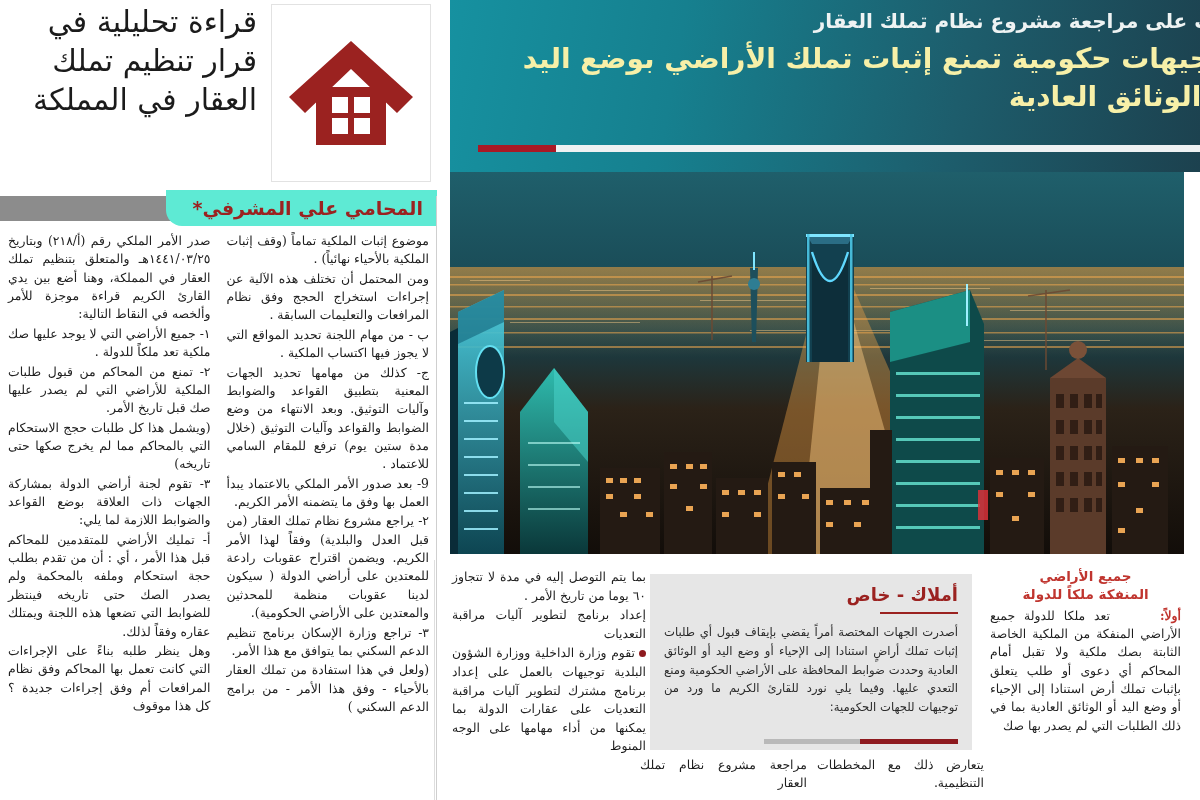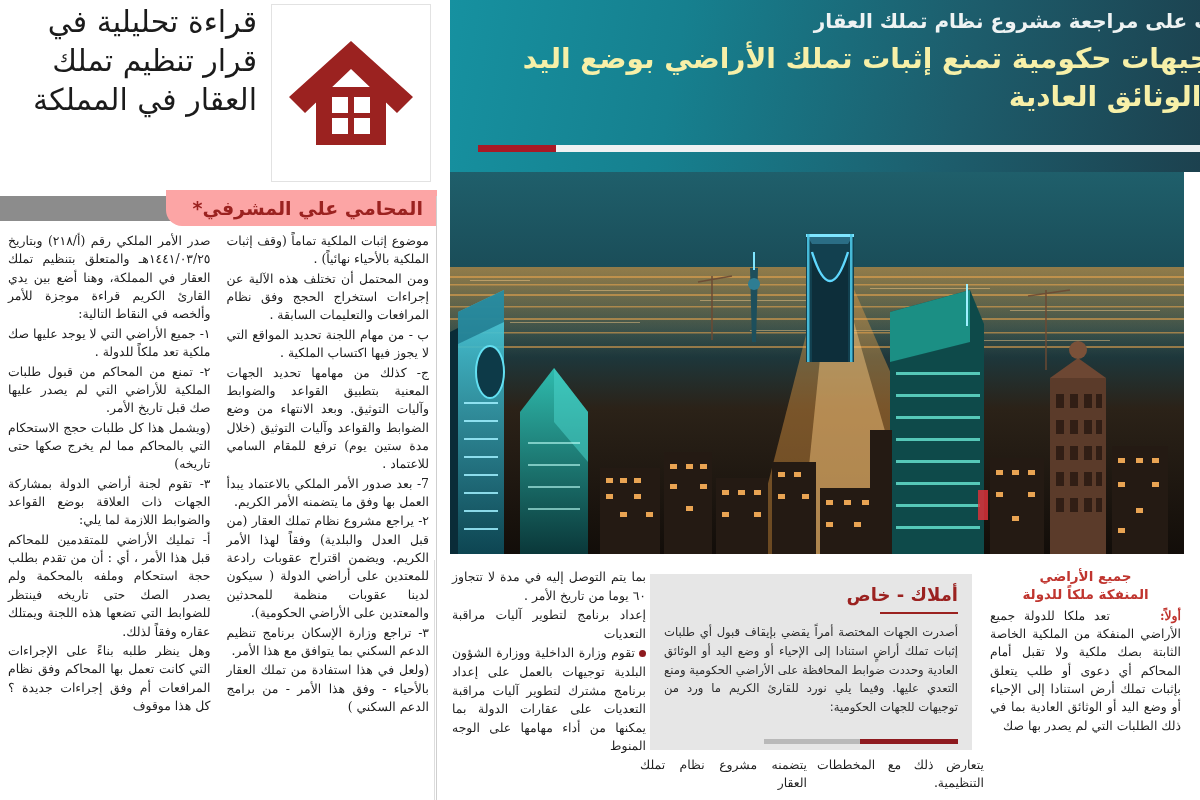--- a/index.html
+++ b/index.html
@@ -44,21 +44,21 @@
   .byline-row{
     position:absolute;left:0;top:190px;width:437px;height:36px;
   }
   .byline-graybar{
     position:absolute;left:0;top:6px;width:437px;height:25px;
     background:#8c8c8c;
   }
   .byline-chip{
     position:absolute;right:0;top:0;height:36px;
     padding:0 14px 0 26px;
-    background:#fca5a5;
+    background:#5eead4;
     border-radius:0 0 0 16px;
     display:flex;align-items:center;justify-content:flex-end;
     direction:rtl;
   }
   .byline-chip span{
     font-size:19px;font-weight:bold;color:#9b2220;
     white-space:nowrap;
   }
 
   
@@ -237,21 +237,21 @@
       <p>٣- تقوم لجنة أراضي الدولة بمشاركة الجهات ذات العلاقة بوضع القواعد والضوابط اللازمة لما يلي:</p>
       <p>أ- تمليك الأراضي للمتقدمين للمحاكم قبل هذا الأمر ، أي : أن من تقدم بطلب حجة استحكام وملفه بالمحكمة ولم يصدر الصك حتى تاريخه فينتظر للضوابط التي تضعها هذه اللجنة ويمتلك عقاره وفقاً لذلك.</p>
       <p>وهل ينظر طلبه بناءً على الإجراءات التي كانت تعمل بها المحاكم وفق نظام المرافعات أم وفق إجراءات جديدة ؟ كل هذا موقوف</p>
     </div>
 
     <div class="col">
       <p>موضوع إثبات الملكية تماماً (وقف إثبات الملكية بالأحياء نهائياً) .</p>
       <p>ومن المحتمل أن تختلف هذه الآلية عن إجراءات استخراج الحجج وفق نظام المرافعات والتعليمات السابقة .</p>
       <p>ب - من مهام اللجنة تحديد المواقع التي لا يجوز فيها اكتساب الملكية .</p>
       <p>ج- كذلك من مهامها تحديد الجهات المعنية بتطبيق القواعد والضوابط وآليات التوثيق. وبعد الانتهاء من وضع الضوابط والقواعد وآليات التوثيق (خلال مدة ستين يوم) ترفع للمقام السامي للاعتماد .</p>
-      <p>7- بعد صدور الأمر الملكي بالاعتماد يبدأ العمل بها وفق ما يتضمنه الأمر الكريم.</p>
+      <p>9- بعد صدور الأمر الملكي بالاعتماد يبدأ العمل بها وفق ما يتضمنه الأمر الكريم.</p>
       <p>٢- يراجع مشروع نظام تملك العقار (من قبل العدل والبلدية) وفقاً لهذا الأمر الكريم. ويضمن اقتراح عقوبات رادعة للمعتدين على أراضي الدولة ( سيكون لدينا عقوبات منظمة للمحدثين والمعتدين على الأراضي الحكومية).</p>
       <p>٣- تراجع وزارة الإسكان برنامج تنظيم الدعم السكني بما يتوافق مع هذا الأمر.</p>
       <p>(ولعل في هذا استفادة من تملك العقار بالأحياء - وفق هذا الأمر - من برامج الدعم السكني )</p>
     </div>
 
   </div>
 
   <div class="vrule"></div>
   <div class="vrule2"></div>
 
@@ -490,16 +490,16 @@
   <div class="midcols">
     <p>بما يتم التوصل إليه في مدة لا تتجاوز ٦٠ يوما من تاريخ الأمر .</p>
     <p>إعداد برنامج لتطوير آليات مراقبة التعديات</p>
     <p>
       <span class="bullet-dot"></span><span>تقوم وزارة الداخلية ووزارة الشؤون البلدية توجيهات بالعمل على إعداد برنامج مشترك لتطوير آليات مراقبة التعديات على عقارات الدولة بما يمكنها من أداء مهامها على الوجه المنوط</span>
     </p>
   </div>
 
   <div class="footer-strip">
     <div class="fcol">يتعارض ذلك مع المخططات التنظيمية.</div>
-    <div class="fcol">يتضمنه مشروع نظام تملك العقار</div>
+    <div class="fcol">مراجعة مشروع نظام تملك العقار</div>
   </div>
 
 </div>
 
 </body></html>

